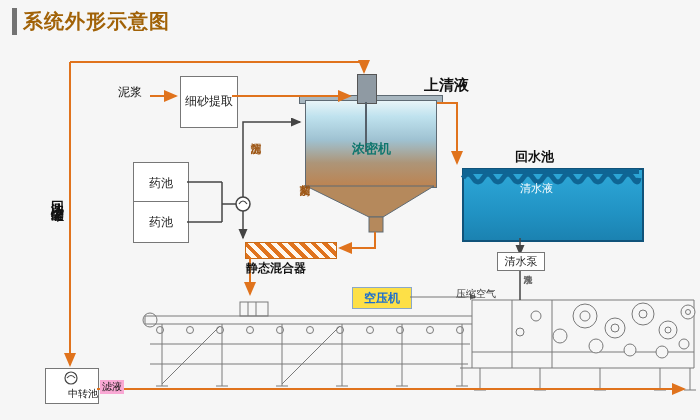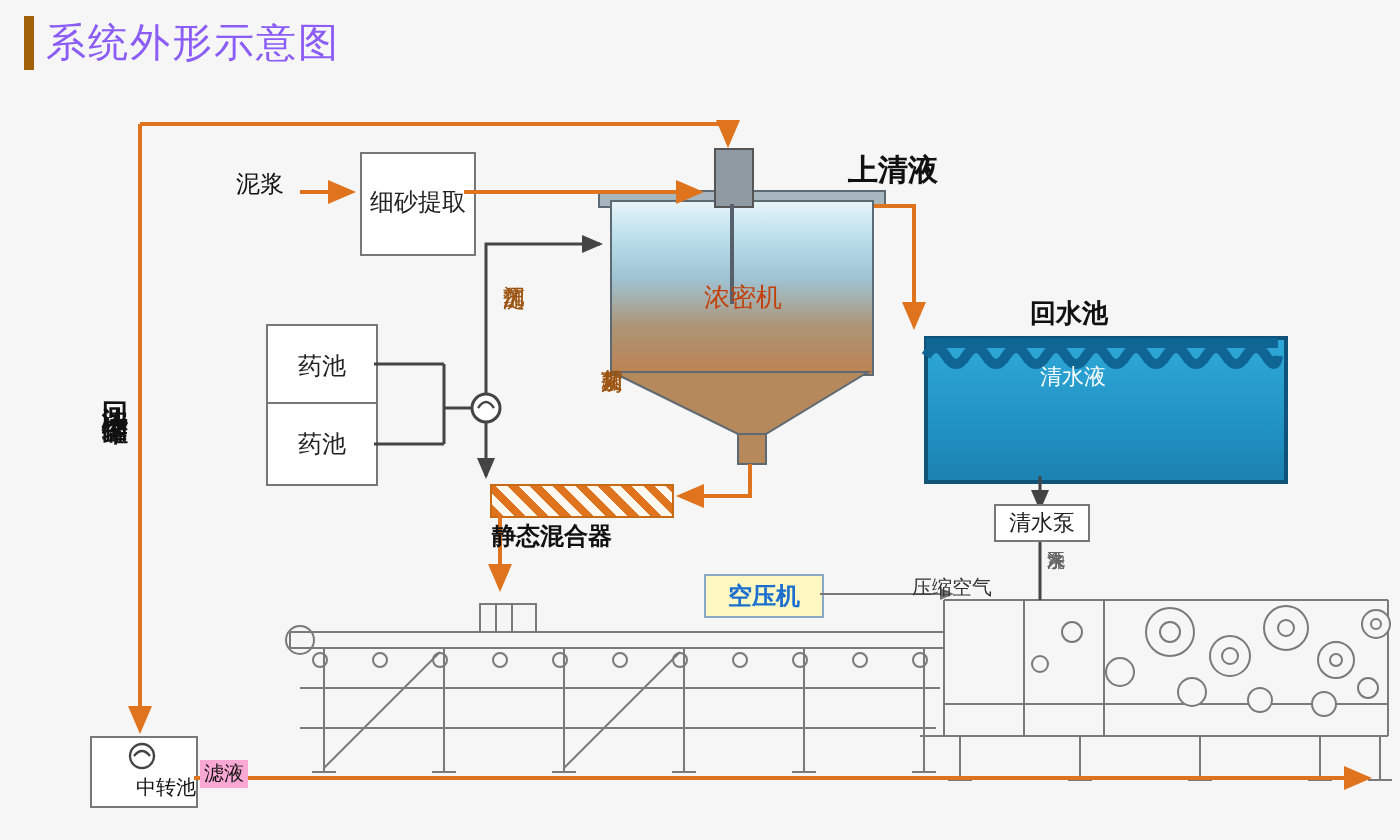--- a/index.html
+++ b/index.html
@@ -1,42 +1,42 @@
 <!DOCTYPE html>
 <html><head>
 <meta charset="utf-8">
 <style>
   html,body{margin:0;padding:0;}
   body{font-family:"Liberation Sans","DejaVu Sans",sans-serif;background:#ffffff;}
   #stage{position:relative;width:700px;height:420px;background:#f6f6f6;overflow:hidden;}
   .abs{position:absolute;}
   .lbl{position:absolute;color:#111;white-space:nowrap;z-index:4;}
   .vtext{writing-mode:vertical-rl;text-orientation:upright;}
-  #title{left:12px;top:8px;font-size:20px;font-weight:normal;border-left:5px solid #a16207;
-         padding-left:6px;letter-spacing:1px;color:#8b5cf6;}
+  #title{left:12px;top:8px;font-size:20px;font-weight:bold;border-left:5px solid #737373;
+         padding-left:6px;letter-spacing:1px;color:#a16207;}
   .box{position:absolute;background:#fff;border:1px solid #777;display:flex;
        align-items:center;justify-content:center;text-align:center;z-index:3;color:#222;}
   #fine-sand-box{left:180px;top:76px;width:52px;height:46px;font-size:12px;line-height:1.45;
        flex-wrap:wrap;padding:2px;}
   #chem-box-1{left:133px;top:162px;width:54px;height:40px;font-size:12px;}
   #chem-box-2{left:133px;top:201px;width:54px;height:40px;font-size:12px;}
   #transfer-box{left:45px;top:368px;width:52px;height:34px;z-index:3;}
   #transfer-label{left:45px;top:387px;width:76px;text-align:center;font-size:10px;}
   #pump-label-box{left:497px;top:252px;width:46px;height:17px;font-size:11px;z-index:4;}
   #compressor-box{left:352px;top:287px;width:58px;height:20px;font-size:12px;font-weight:bold;
-       color:#1c6fce;border:1px solid #8aa8c8;background:#fef9c3;}
+       color:#1c6fce;border:1px solid #8aa8c8;background:#fde047;}
   
   #thickener-lip{left:299px;top:95px;width:142px;height:7px;background:#a7b6bf;
        border:1px solid #5e6a73;z-index:1;}
   #thickener-body{left:305px;top:100px;width:130px;height:86px;z-index:1;
        background:linear-gradient(#e8f4f8 0%,#bfe2ee 18%,#9fc2d2 45%,#ad9578 72%,#bd8350 100%);
        border:1px solid #5e6a73;}
   #thickener-motor{left:357px;top:74px;width:18px;height:28px;background:#8f9aa3;
        border:1px solid #555;z-index:2;}
-  #thickener-label{left:352px;top:140px;font-size:13px;font-weight:normal;color:#c2410c;}
+  #thickener-label{left:352px;top:140px;font-size:13px;font-weight:bold;color:#0f766e;}
   
   #pool-body{left:462px;top:168px;width:178px;height:70px;z-index:1;
        background:linear-gradient(#2ea8d8 0%,#2193c4 60%,#1b82b1 100%);
        border:2px solid #10537a;}
   #clear-water-label{left:520px;top:181px;font-size:11px;color:#fff;}
   #pool-label{left:515px;top:148px;font-size:13px;font-weight:bold;}
   #supernatant-label{left:424px;top:76px;font-size:15px;font-weight:bold;}
   #mud-label{left:118px;top:84px;font-size:12px;}
   #mixer-bar{left:245px;top:242px;width:90px;height:15px;z-index:2;
        background:repeating-linear-gradient(45deg,#e0731d 0 4px,#fff8ef 4px 8px);

